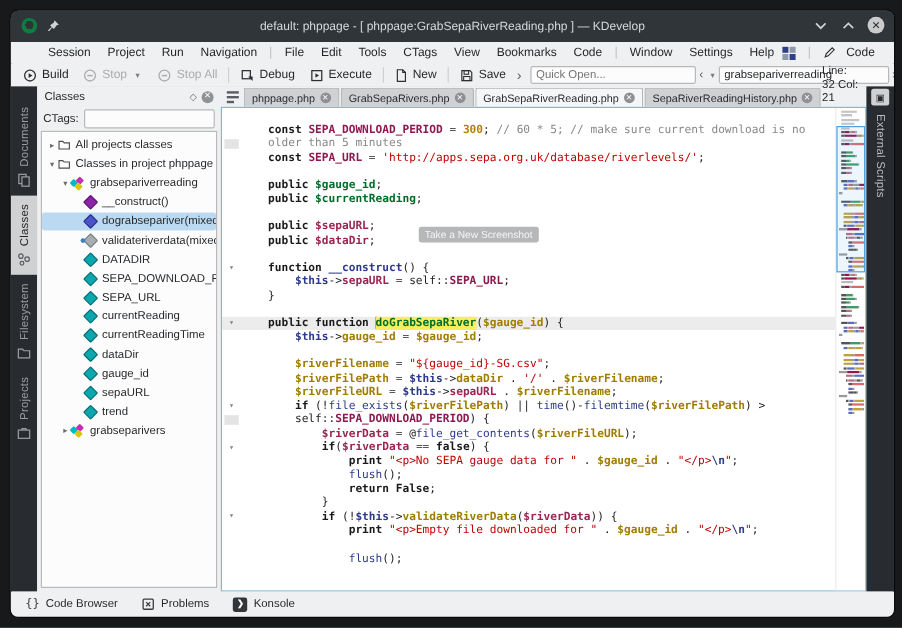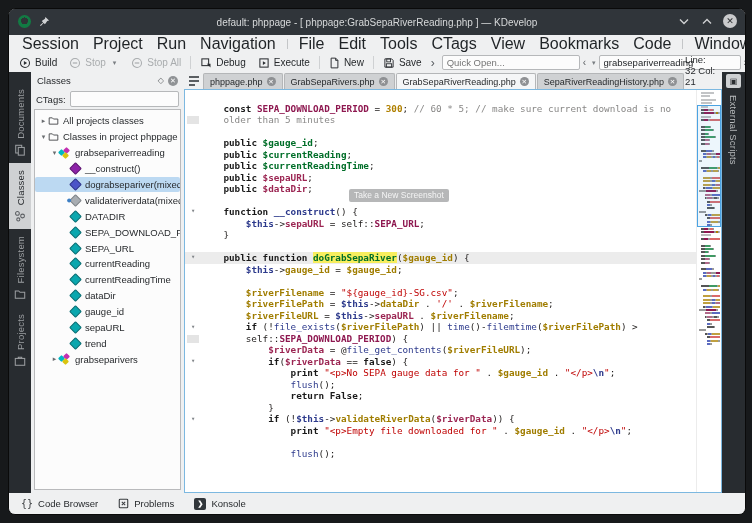--- a/index.html
+++ b/index.html
@@ -10,21 +10,21 @@
   .titlebar{position:absolute;left:0;top:0;right:0;height:26px;background:#30353a;display:flex;align-items:center;}
   .titlebar .title{position:absolute;left:0;right:0;text-align:center;color:#d7d9da;font-size:10px;}
   .tb-left{position:absolute;left:9px;top:6px;display:flex;gap:8px;align-items:center;}
   .tb-right{position:absolute;right:8px;top:5px;display:flex;gap:9px;align-items:center;}
   .logo{width:13px;height:13px;border-radius:50%;background:radial-gradient(circle at 50% 45%,#2e3436 0 35%,#127a43 36% 100%);}
   .winbtn{width:14px;height:14px;display:flex;align-items:center;justify-content:center;cursor:pointer;}
   .closebtn{width:14px;height:14px;border-radius:50%;background:#c9cacc;display:flex;align-items:center;justify-content:center;
     color:#2a2d30;font-size:9px;line-height:1;cursor:pointer;}
   
   .menubar{position:absolute;left:0;top:26px;right:0;height:18px;background:#eff0f1;display:flex;align-items:center;
-    padding:0 6px;font-size:16px;color:#1f2326;}
+    padding:0 24px;font-size:10px;color:#1f2326;}
   .menu-item{padding:1px 7px;cursor:pointer;border-radius:2px;}
   .menu-sep{width:1px;height:10px;background:#c4c6c8;margin:0 4px;}
   .menu-right{margin-left:auto;display:flex;align-items:center;gap:7px;}
   .gridicon{display:grid;grid-template-columns:5px 5px;grid-gap:1px;}
   .gridicon i{width:5px;height:5px;display:block;}
   
   .toolbar{position:absolute;left:0;top:44px;right:0;height:19px;background:#eff0f1;border-bottom:1px solid #d9dadb;
     display:flex;align-items:center;padding:0 4px;font-size:10px;color:#26292c;}
   .tbtn{display:flex;align-items:center;gap:4px;padding:1px 6px;border-radius:2px;cursor:pointer;white-space:nowrap;}
   .tbtn.disabled{color:#a9acae;}
@@ -446,33 +446,36 @@
             <span class="t"><span class="tk-pln">    </span><span class="tk-kw">const </span><span class="tk-cst">SEPA_DOWNLOAD_PERIOD</span><span class="tk-pln"> = </span><span class="tk-num">300</span><span class="tk-pln">; </span><span class="tk-com">// 60 * 5; // make sure current download is no</span></span>
           </div>
           <div class="code-line">
             <span class="g">
               <span class="wrapmark"></span>
             </span>
             <span class="t"><span class="tk-pln">    </span><span class="tk-com">older than 5 minutes</span></span>
           </div>
           <div class="code-line">
             <span class="g"></span>
+            <span class="t"><span class="tk-pln">    </span><span class="tk-kw">const </span><span class="tk-cst">SEPA_URL</span><span class="tk-pln"> = </span><span class="tk-str">'http://apps.sepa.org.uk/database/riverlevels/'</span><span class="tk-pln">;</span></span>
+          </div>
+          <div class="code-line">
+            <span class="g"></span>
             <span class="t"></span>
           </div>
           <div class="code-line">
             <span class="g"></span>
             <span class="t"><span class="tk-pln">    </span><span class="tk-kw">public </span><span class="tk-varg">$gauge_id</span><span class="tk-pln">;</span></span>
           </div>
           <div class="code-line">
             <span class="g"></span>
             <span class="t"><span class="tk-pln">    </span><span class="tk-kw">public </span><span class="tk-varg">$currentReading</span><span class="tk-pln">;</span></span>
           </div>
           <div class="code-line">
             <span class="g"></span>
-            <span class="t"><span class="tk-pln">    </span><span class="tk-kw">public </span><span class="tk-varg">$currentReadingTime</span><span class="tk-pln">;</span></span>
           </div>
           <div class="code-line">
             <span class="g"></span>
             <span class="t"><span class="tk-pln">    </span><span class="tk-kw">public </span><span class="tk-varm">$sepaURL</span><span class="tk-pln">;</span></span>
           </div>
           <div class="code-line">
             <span class="g"></span>
             <span class="t"><span class="tk-pln">    </span><span class="tk-kw">public </span><span class="tk-varm">$dataDir</span><span class="tk-pln">;</span></span>
           </div>
           <div class="code-line">

